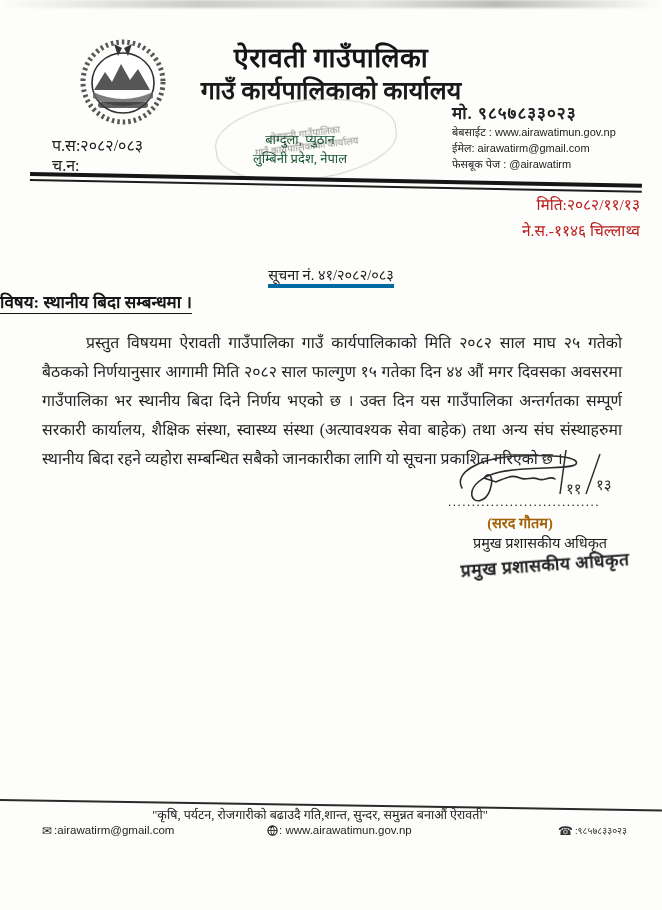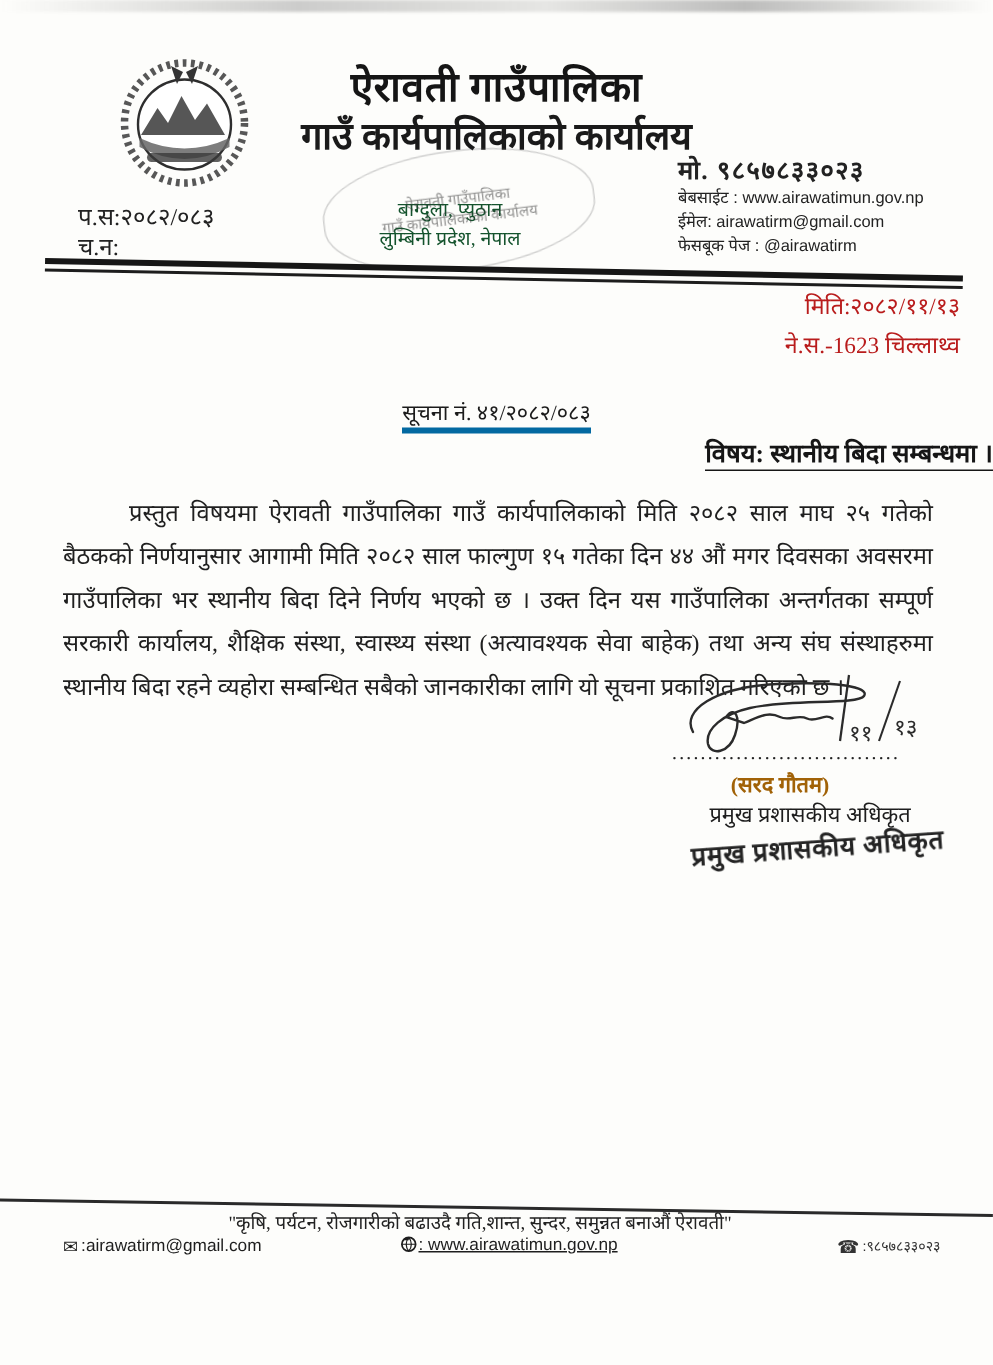--- a/index.html
+++ b/index.html
@@ -58,21 +58,21 @@
     position:absolute;right:22px;top:192px;width:260px;text-align:right;
     font-size:15.5px;line-height:26px;color:#b91c1c;
   }
   
   .notice-no{
     position:absolute;left:0;top:264px;width:662px;text-align:center;
     font-size:14.5px;color:#1b1b1b;
   }
   .notice-no span{border-bottom:4px solid #0369a1;padding-bottom:1px;}
   .subject{
-    position:absolute;left:0;top:290px;width:662px;text-align:right;
+    position:absolute;left:0;top:290px;width:662px;text-align:left;
     font-size:17px;font-weight:bold;color:#161616;
   }
   .subject span{border-bottom:1.5px solid #161616;padding-bottom:1px;}
   
   .body-text{
     position:absolute;left:42px;top:328px;width:580px;
     font-size:15.8px;line-height:29px;text-align:justify;
     text-indent:44px;color:#1f1f1f;
   }
   
@@ -102,21 +102,21 @@
     position:absolute;left:0;top:806px;width:640px;text-align:center;
     font-size:12.5px;color:#222;
   }
   .footer-row{
     position:absolute;left:42px;top:824px;width:585px;
     display:flex;align-items:center;
     font-family:"Liberation Sans", sans-serif;
     font-size:11.5px;color:#1e1e1e;
   }
   .footer-email{width:225px;}
-  .footer-web{width:240px;text-decoration:underline;}
+  .footer-web{width:240px;}
   .footer-phone{width:120px;text-align:right;font-size:9.5px;color:#333;}
   .f-icon{font-size:12px;margin-right:2px;vertical-align:-1px;}
   .globe-icon{display:inline-block;vertical-align:-2px;margin-right:1px;}
 </style>
 </head>
 <body>
 
 <div class="page">
   <div class="scan-smudge-top"></div>
 
@@ -154,21 +154,21 @@
     <div>च.न:</div>
   </div>
 
   <div class="rule-double">
     <div class="r1"></div>
     <div class="r2"></div>
   </div>
 
   <div class="date-block">
     <div>मिति:२०८२/११/१३</div>
-    <div>ने.स.-1623 चिल्लाथ्व</div>
+    <div>ने.स.-११४६ चिल्लाथ्व</div>
   </div>
 
   <div class="notice-no">
     <span>सूचना नं. ४१/२०८२/०८३</span>
   </div>
   <div class="subject">
     <span>विषय: स्थानीय बिदा सम्बन्धमा ।</span>
   </div>
 
   <div class="body-text">प्रस्तुत विषयमा ऐरावती गाउँपालिका गाउँ कार्यपालिकाको मिति २०८२ साल माघ २५ गतेको बैठकको निर्णयानुसार आगामी मिति २०८२ साल फाल्गुण १५ गतेका दिन ४४ औं मगर दिवसका अवसरमा गाउँपालिका भर स्थानीय बिदा दिने निर्णय भएको छ । उक्त दिन यस गाउँपालिका अन्तर्गतका सम्पूर्ण सरकारी कार्यालय, शैक्षिक संस्था, स्वास्थ्य संस्था (अत्यावश्यक सेवा बाहेक) तथा अन्य संघ संस्थाहरुमा स्थानीय बिदा रहने व्यहोरा सम्बन्धित सबैको जानकारीका लागि यो सूचना प्रकाशित गरिएको छ ।</div>

